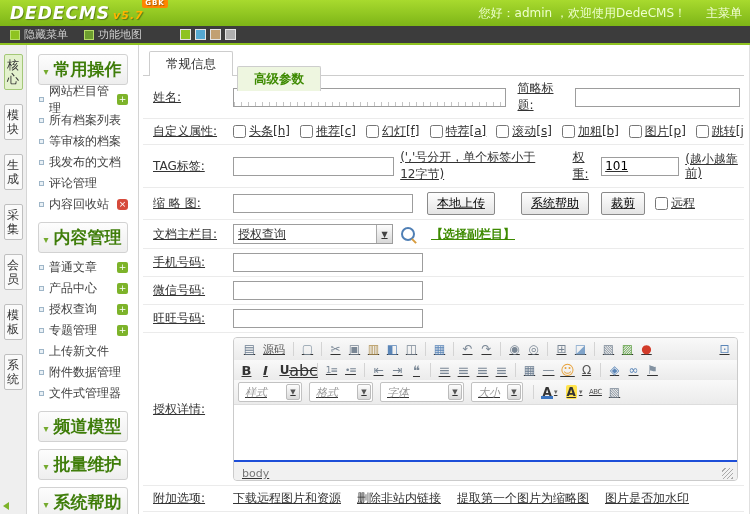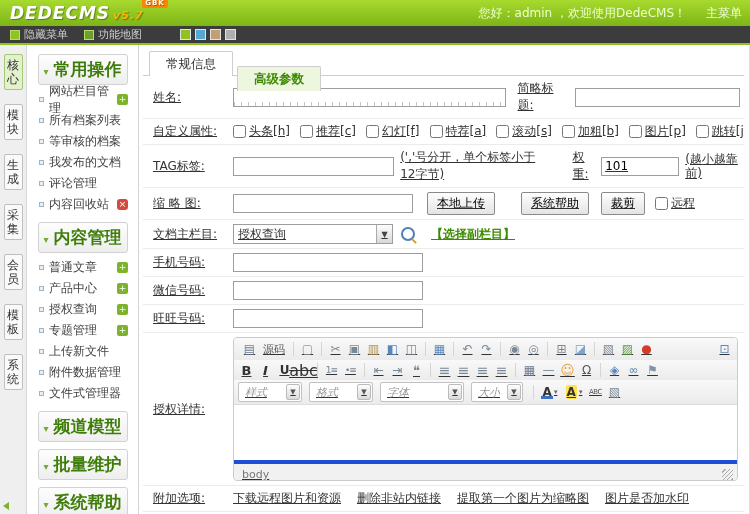--- a/index.html
+++ b/index.html
@@ -111,21 +111,21 @@
   .i-link::before { content:"∞"; color:#5b86b8; }
   .i-flag::before { content:"⚑"; color:#8493a2; }
   .dd { border:1px solid #c2c2c2; background:#fff; height:20px; display:flex; align-items:center; justify-content:space-between; font-size:11px; color:#999; font-style:italic; padding-left:6px; border-radius:2px; cursor:pointer; margin-right:5px; flex:none; }
   .ddarrow { width:14px; height:16px; background:linear-gradient(#fdfdfd,#dadada); border:1px solid #bbb; border-radius:2px; margin:0 1px; font-size:7px; font-style:normal; color:#555; display:flex; align-items:center; justify-content:center; }
   .clrbtn { position:relative; font-weight:bold; font-size:12px; color:#333; width:22px; }
   .clrbtn .bar { position:absolute; left:2px; bottom:1px; width:12px; height:3px; }
   .clrbtn::after { content:"▾"; font-size:7px; color:#666; margin-left:2px; }
   .bgA { background:#ffe34d; border-radius:2px; padding:0 1px; }
   .i-spell::before { content:"ABC"; font-size:7px; letter-spacing:-0.5px; color:#555; }
   .edbody { background:#fff; height:56px; border-top:1px solid #ddd; cursor:text; }
-  .edstatus { background:#f1f1f1; border-top:4px solid #1d4ed8; height:20px; display:flex; align-items:center; justify-content:space-between; padding:5px 4px 0 8px; color:#777; font-size:11px; }
+  .edstatus { background:#f1f1f1; border-top:2px solid #1d4ed8; height:20px; display:flex; align-items:center; justify-content:space-between; padding:5px 4px 0 8px; color:#777; font-size:11px; }
   .grip { width:11px; height:11px; background:repeating-linear-gradient(135deg,transparent 0 2px,#aaa 2px 3px); cursor:nwse-resize; }
 </style>
 </head>
 <body>
 
 <div class="header">
   <div class="logo">
     <span>DEDECMS</span><span class="ver">v5.7</span>
     <span class="badge">GBK</span>
   </div>

